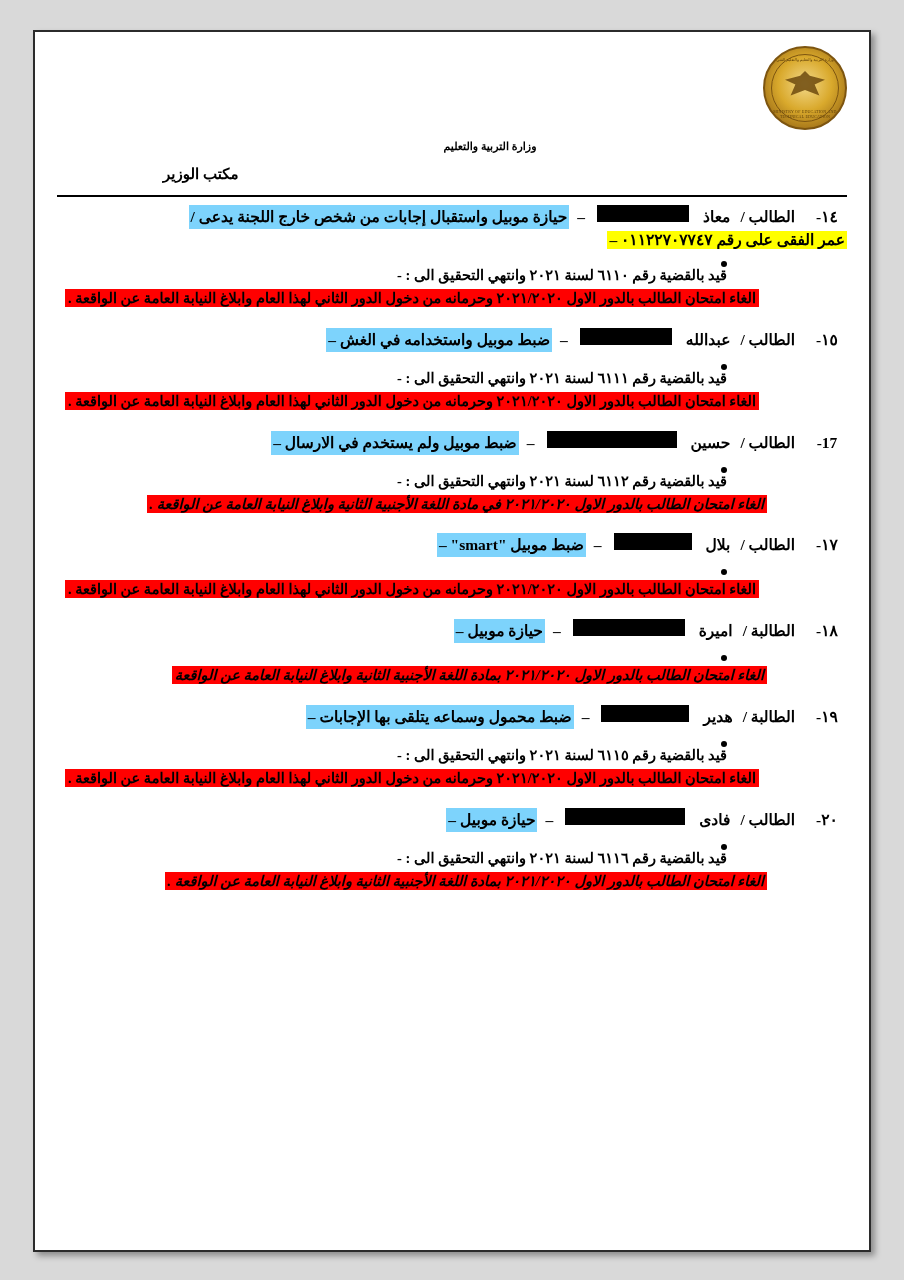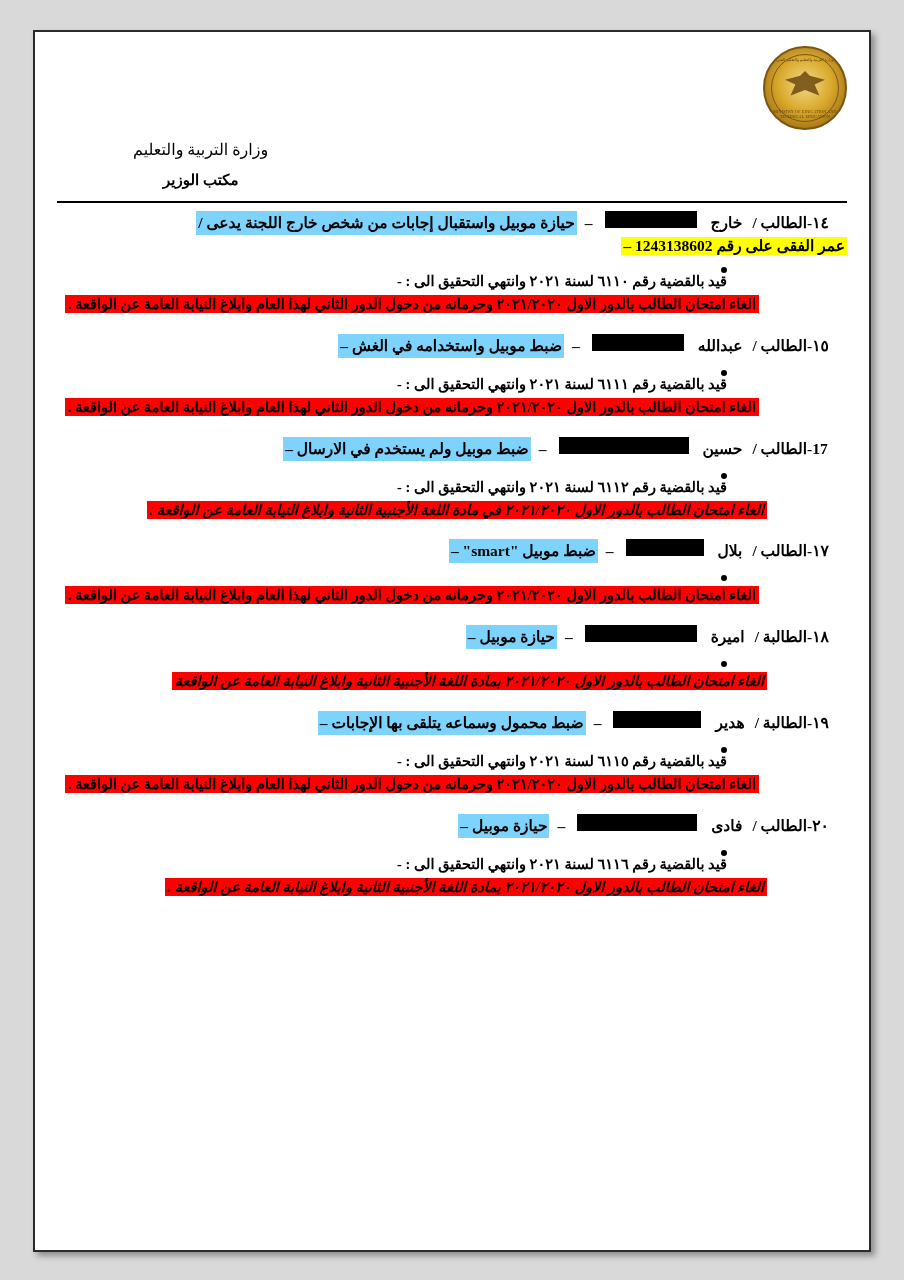--- a/index.html
+++ b/index.html
@@ -80,24 +80,24 @@
     text-align: center;
     font-size: 4px;
     color: #5e3f0a;
     letter-spacing: 0.2px;
   }
   .emblem .caption-top { top: 9px; }
   .emblem .caption-bottom { bottom: 9px; }
 
   .ministry {
     margin-top: 10px;
-    font-weight: normal;
-    font-size: 16px;
+    font-weight: bold;
+    font-size: 11px;
     color: #000;
-    text-align: left;
+    text-align: center;
     padding-left: 76px;
   }
   .office {
     margin-top: 12px;
     font-weight: bold;
     font-size: 15px;
     color: #000;
     text-align: left;
     padding-left: 106px;
   }
@@ -118,22 +118,22 @@
     display: flex;
     flex-direction: row;
     align-items: flex-start;
     justify-content: flex-start;
     font-weight: bold;
     font-size: 15.5px;
     line-height: 1.55;
   }
   .num {
     min-width: 40px;
-    text-align: left;
-    padding-left: 0;
+    text-align: center;
+    padding-left: 12px;
     white-space: nowrap;
   }
   .name {
     white-space: nowrap;
     padding-left: 10px;
   }
   .redaction {
     display: inline-block;
     height: 17px;
     background: #000000;
@@ -222,27 +222,27 @@
         <div class="office">مكتب الوزير</div>
         <div class="hr"></div>
       </div>
 
       <div class="entries">
 
         <div class="entry">
           <div class="entry-head">
             <span class="num">١٤-</span>
             <span class="name">الطالب /</span>
-            <span class="name">خارج</span>
+            <span class="name">معاذ</span>
             <span class="redaction" style="width:92px"></span>
             <span class="dash">–</span>
             <span class="charge">حيازة  موبيل واستقبال إجابات من شخص خارج اللجنة يدعى /</span>
           </div>
           <div class="charge-wrap2">
-            <span class="charge-line2">عمر الفقى على رقم 1243138602 –</span>
+            <span class="charge-line2">عمر الفقى على رقم ٠١١٢٢٧٠٧٧٤٧ –</span>
           </div>
           <div class="bullet-line">
             <span class="bullet-dot"></span>
             <span>قيد بالقضية رقم ٦١١٠ لسنة ٢٠٢١ وانتهي التحقيق الى : -</span>
           </div>
           <div class="verdict-wrap v-narrow">
             <span class="verdict">الغاء امتحان الطالب بالدور الاول ٢٠٢١/٢٠٢٠ وحرمانه من دخول الدور الثاني لهذا العام وابلاغ النيابة العامة عن الواقعة .</span>
           </div>
         </div>
 

